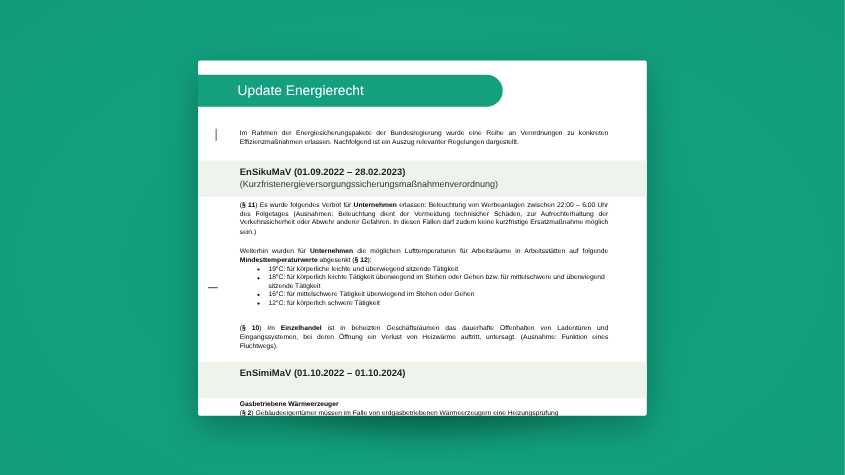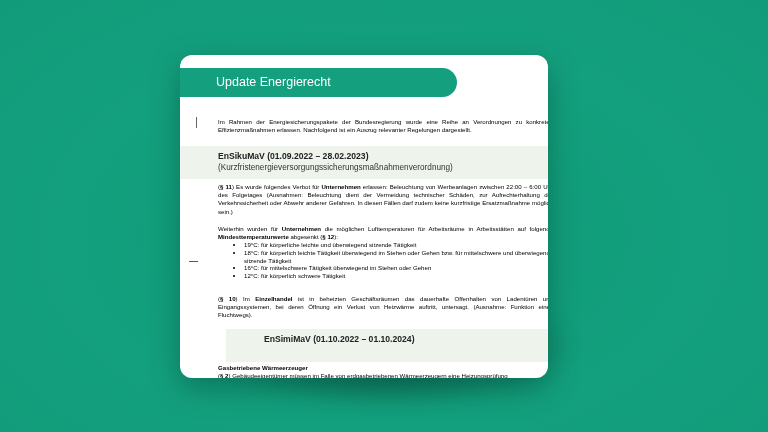--- a/index.html
+++ b/index.html
@@ -8,22 +8,22 @@
     background: radial-gradient(ellipse at 50% 55%, #0f9a76 0%, #13a07e 60%, #129b7a 100%);
     font-family: "Liberation Sans", sans-serif;
     position:relative;
   }
   .shadow {
     position:absolute; left:200px; top:300px; width:380px; height:110px;
     background: radial-gradient(ellipse at 50% 40%, rgba(0,40,30,0.55) 0%, rgba(0,40,30,0) 70%);
     filter: blur(6px);
   }
   .card {
-    position:absolute; left:180px; top:55px; width:368px; height:323px;
-    background:#ffffff; border-radius:12px; overflow:hidden;
+    position:absolute; left:180px; top:55px; width:408px; height:323px;
+    background:#ffffff; border-radius:2px; overflow:hidden;
     box-shadow: 0 10px 30px rgba(0,40,30,0.35);
   }
   .title-pill {
     position:absolute; left:0; top:13px; width:277px; height:29px;
     background:#14a07f; border-radius:0 15px 15px 0;
     color:#ffffff; font-size:12.5px; line-height:29px;
     padding-left:36px; box-sizing:border-box;
   }
   .margin-mark-v { position:absolute; left:16px; top:62px; width:1px; height:11px; background:#666; }
   .margin-mark-h { position:absolute; left:9px; top:206px; width:9px; height:1px; background:#555; }
@@ -63,21 +63,21 @@
     <ul>
       <li>19°C: für körperliche leichte und überwiegend sitzende Tätigkeit</li>
       <li>18°C: für körperlich leichte Tätigkeit überwiegend im Stehen oder Gehen bzw. für mittelschwere und überwiegend sitzende Tätigkeit</li>
       <li>16°C: für mittelschwere Tätigkeit überwiegend im Stehen oder Gehen</li>
       <li>12°C: für körperlich schwere Tätigkeit</li>
     </ul>
   </div>
 
   <p class="p abs" style="top:240px;">(<b>§ 10</b><span>) Im </span><b>Einzelhandel</b><span> ist in beheizten Geschäftsräumen das dauerhafte Offenhalten von Ladentüren und Eingangssystemen, bei deren Öffnung ein Verlust von Heizwärme auftritt, untersagt. (Ausnahme: Funktion eines Fluchtwegs).</span></p>
 
-  <div class="band" style="top:274px; height:33px;margin-left:46px;">
+  <div class="band" style="top:274px; height:33px;">
     <div class="h1" style="top:5px;">EnSimiMaV (01.10.2022 – 01.10.2024)</div>
   </div>
 
   <div class="abs" style="top:309px;">
     <p class="p"><b>Gasbetriebene Wärmeerzeuger</b></p>
     <p class="p">(<b>§ 2</b>)<span> Gebäudeeigentümer müssen im Falle von erdgasbetriebenen Wärmeerzeugern eine Heizungsprüfung</span></p>
   </div>
 </div>
 
 </body></html>

